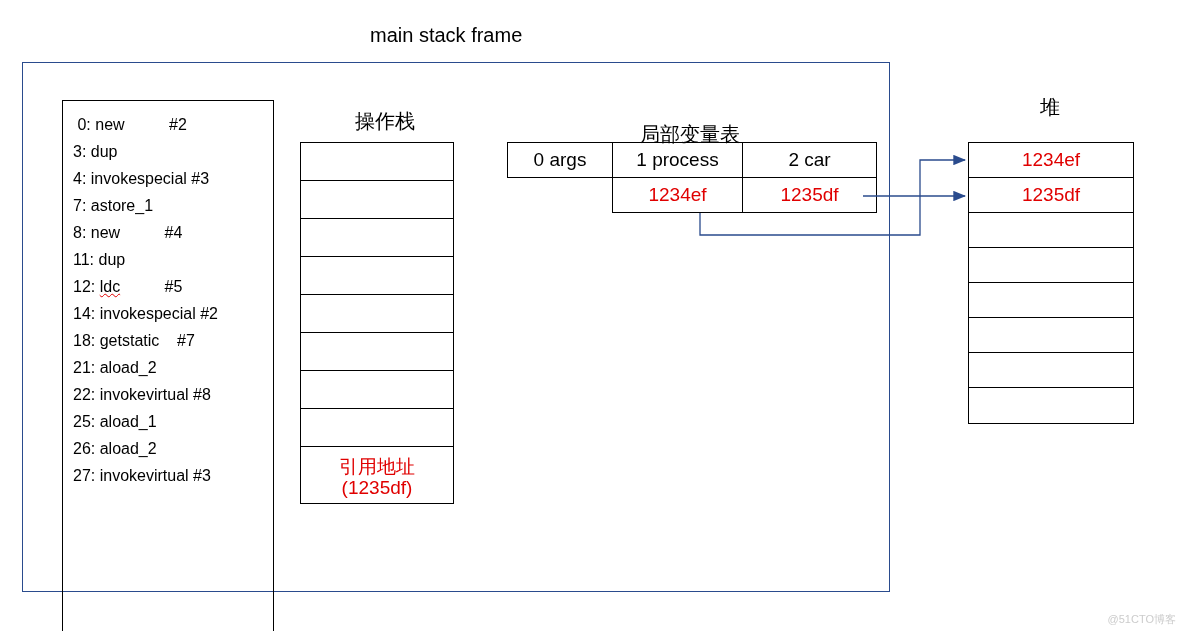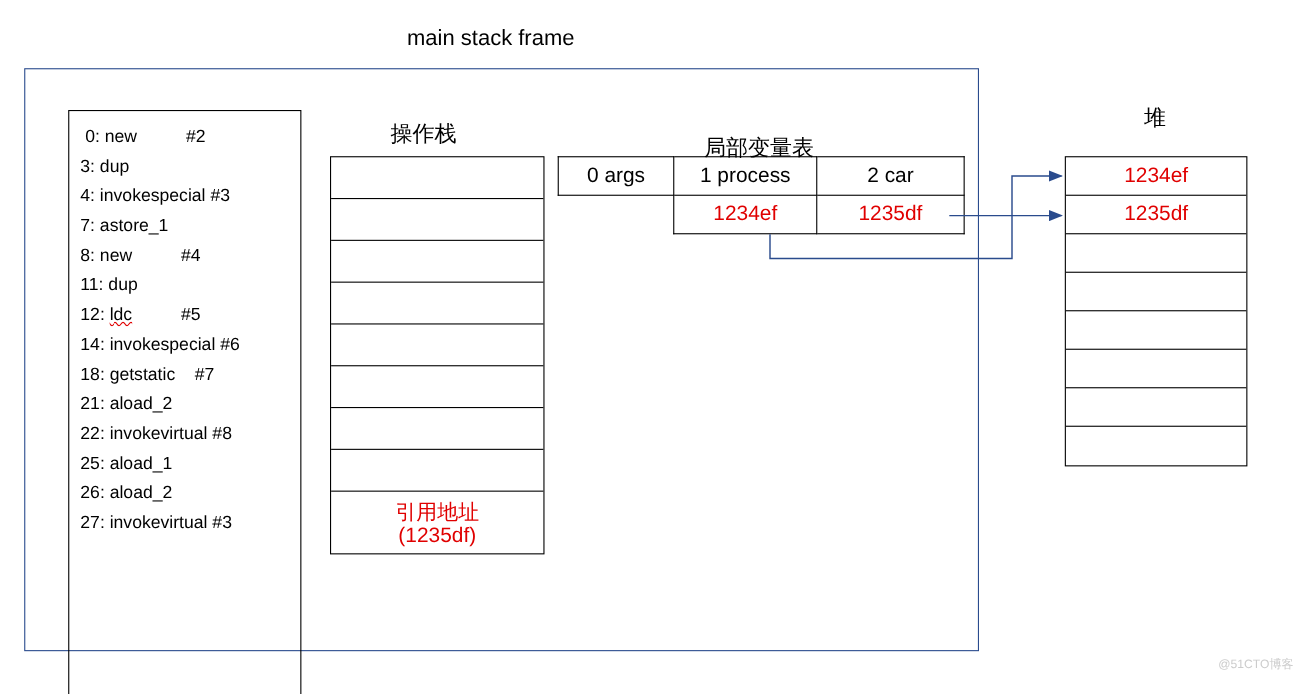--- a/index.html
+++ b/index.html
@@ -47,21 +47,21 @@
   .opstack-title {
     position: absolute;
     top: 108px;
     left: 355px;
     font-size: 20px;
   }
   .opstack {
     position: absolute;
     top: 142px;
     left: 300px;
-    width: 195px;
+    width: 154px;
     border: 1.5px solid #000;
   }
   .opstack .row {
     height: 38px;
     border-bottom: 1.5px solid #000;
     text-align: center;
     font-size: 18px;
   }
   .opstack .row:last-child { border-bottom: none; }
   .opstack .last {
@@ -119,41 +119,41 @@
     position: absolute;
     top: 0;
     left: 0;
     width: 1184px;
     height: 631px;
     pointer-events: none;
   }
   .watermark {
     position: absolute;
     right: 8px;
-    bottom: 20px;
+    bottom: 4px;
     font-size: 11px;
     color: #ccc;
   }
 </style>
 </head>
 <body>
 
 <div class="title">main stack frame</div>
 
 <div class="main-frame"></div>
 
 <div class="bytecode-box">
   <div> 0: new          #2</div>
   <div>3: dup</div>
   <div>4: invokespecial #3</div>
   <div>7: astore_1</div>
   <div>8: new          #4</div>
   <div>11: dup</div>
   <div><span>12: </span><span class="wavy">ldc</span><span>          #5</span></div>
-  <div>14: invokespecial #6</div>
+  <div>14: invokespecial #2</div>
   <div>18: getstatic    #7</div>
   <div>21: aload_2</div>
   <div>22: invokevirtual #8</div>
   <div>25: aload_1</div>
   <div>26: aload_2</div>
   <div>27: invokevirtual #3</div>
 </div>
 
 <div class="opstack-title">操作栈</div>
 <div class="opstack">

